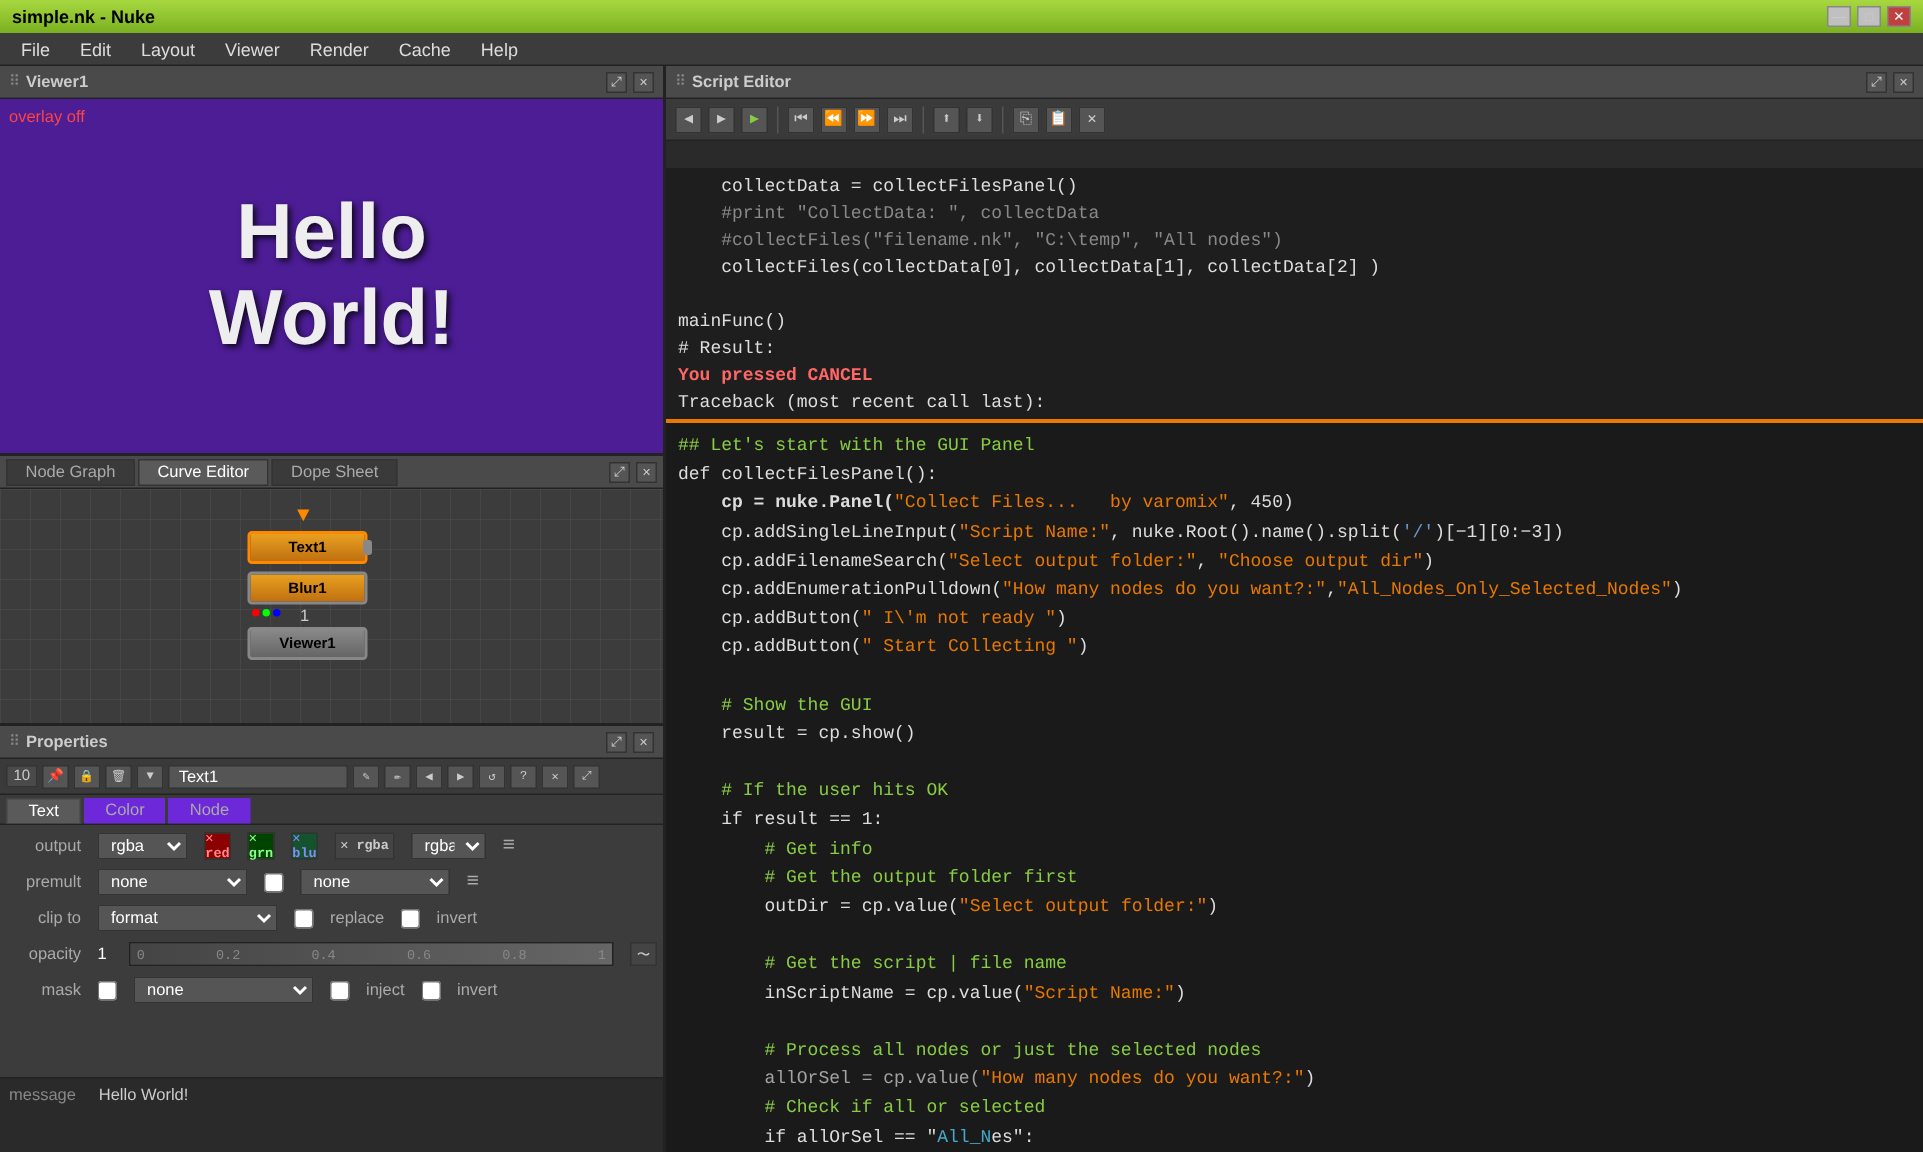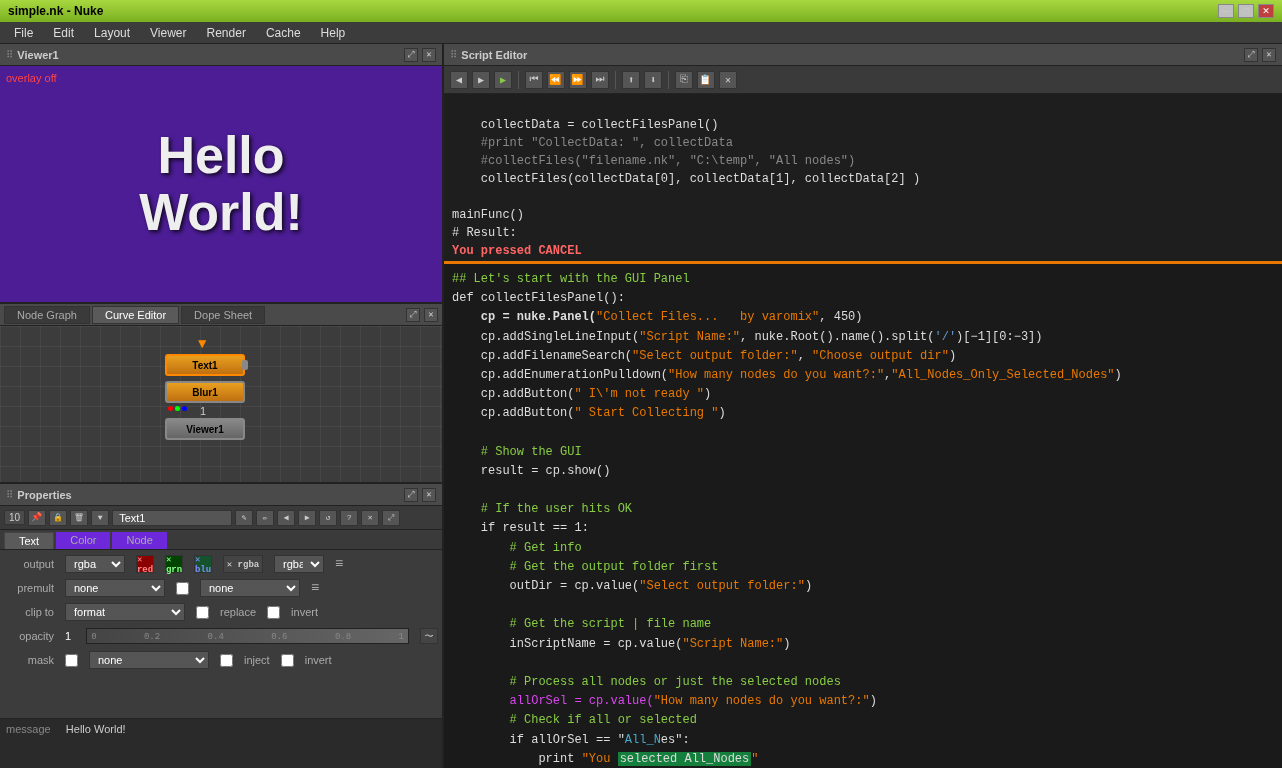--- a/index.html
+++ b/index.html
@@ -454,25 +454,26 @@
       width: 1px;
       height: 18px;
       background: #555;
       margin: 0 2px;
     }
     #script-output {
       height: 170px;
       background: #1e1e1e;
       border-bottom: 3px solid #e87800;
       overflow-y: auto;
-      padding: 22px 8px;
+      padding: 3px 8px;
       font-family: 'Courier New', monospace;
       font-size: 12px;
       color: #ccc;
       line-height: 1.5;
+      margin-top: 18px;
     }
     #script-input {
       flex: 1;
       background: #1a1a1a;
       overflow-y: auto;
       padding: 6px 8px;
       font-family: 'Courier New', monospace;
       font-size: 12px;
       line-height: 1.6;
       color: #ccc;
@@ -753,21 +754,21 @@
       <div class="code-line"><span style="color:#88cc44;">    # If the user hits OK</span></div>
       <div class="code-line"><span style="color:#ddd;">    </span><span style="color:#ddd;">if result == 1:</span></div>
       <div class="code-line"><span style="color:#88cc44;">        # Get info</span></div>
       <div class="code-line"><span style="color:#88cc44;">        # Get the output folder first</span></div>
       <div class="code-line"><span style="color:#ddd;">        outDir = cp.value(</span><span style="color:#e87800;">"Select output folder:"</span><span style="color:#ddd;">)</span></div>
       <div class="code-line">&nbsp;</div>
       <div class="code-line"><span style="color:#88cc44;">        # Get the script | file name</span></div>
       <div class="code-line"><span style="color:#ddd;">        inScriptName = cp.value(</span><span style="color:#e87800;">"Script Name:"</span><span style="color:#ddd;">)</span></div>
       <div class="code-line">&nbsp;</div>
       <div class="code-line"><span style="color:#88cc44;">        # Process all nodes or just the selected nodes</span></div>
-      <div class="code-line"><span style="color:#d946ef;">        allOrSel = cp.value(</span><span style="color:#e87800;">"How many nodes do you want?:"</span><span style="color:#ddd;">)</span></div>
+      <div class="code-line"><span style="color:#a3a3a3;">        allOrSel = cp.value(</span><span style="color:#e87800;">"How many nodes do you want?:"</span><span style="color:#ddd;">)</span></div>
       <div class="code-line"><span style="color:#88cc44;">        # Check if all or selected</span></div>
       <div class="code-line"><span style="color:#ddd;">        if allOrSel == "</span><span style="color:#e87800;"></span><span style="color:#44aacc;">All_N</span><span style="color:#ddd;">es":</span></div>
       <div class="code-line"><span style="color:#ddd;">            print </span><span style="color:#e87800;">"You </span><span style="background:#15803d;color:#ddd;padding:0 2px;text-align:center;">selected All_Nodes</span><span style="color:#e87800;">"</span></div>
 
     </div>
 
   </div>
 
 </div>
 

